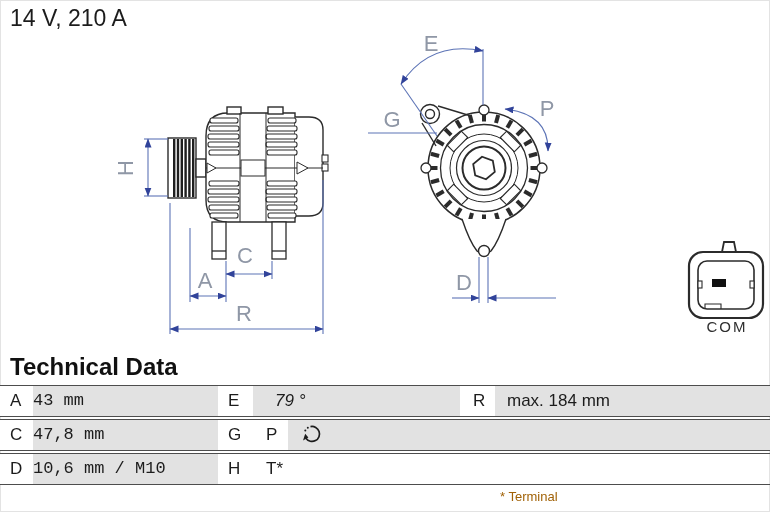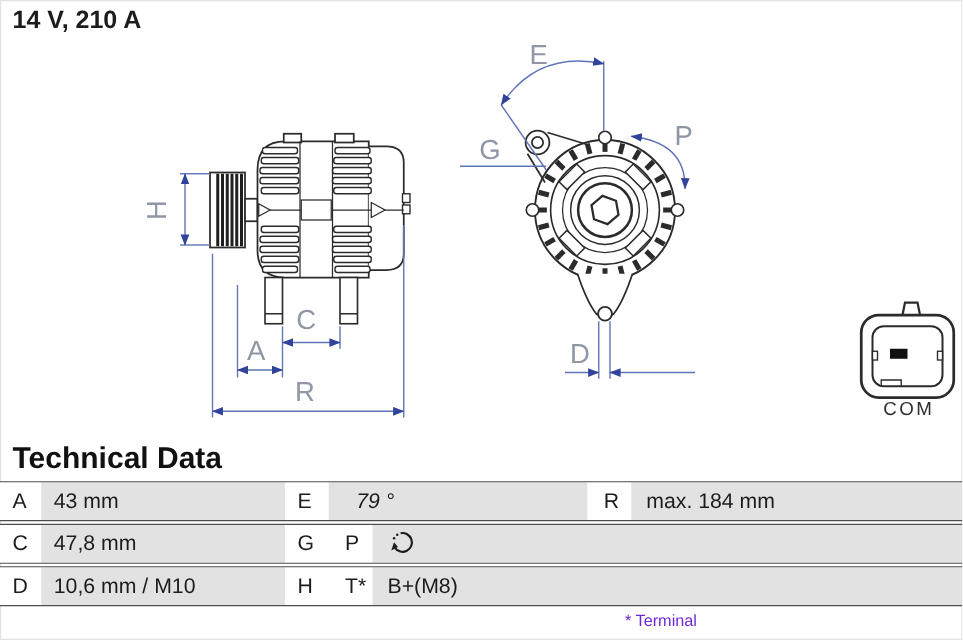--- a/index.html
+++ b/index.html
@@ -1,40 +1,40 @@
 <!DOCTYPE html>
 <html><head>
 <meta charset="utf-8">
 <style>
   html,body{margin:0;padding:0;background:#fff;}
   .page{
     position:relative;width:770px;height:512px;background:#ffffff;overflow:hidden;
     font-family:"Liberation Sans",sans-serif;color:#1d1d1d;
     box-shadow:inset 0 0 0 1px #e3e3e3;
   }
-  .rating{position:absolute;left:10px;top:5px;font-size:20px;color:#1c1c1c;font-weight:bold;}
+  .rating{position:absolute;left:10px;top:5px;font-size:23px;color:#1c1c1c;}
   .drawing{position:absolute;left:0;top:0;}
   .table-title{position:absolute;left:10px;top:353px;font-size:24px;font-weight:bold;color:#111;}
   .tech-table{position:absolute;left:0;top:385px;width:770px;}
   .trow{
     display:flex;align-items:stretch;height:30px;line-height:30px;
     border-top:1px solid #4d4d4d;border-bottom:1px solid #4d4d4d;margin-bottom:2px;
     font-size:17px;
   }
   .cell{white-space:nowrap;overflow:hidden;}
   .lbl{background:#fff;color:#1c1c1c;}
   .val{background:#e2e2e2;color:#1c1c1c;}
   .lbl1{width:23px;padding-left:10px;}
-  .val1{width:185px;padding-left:10px;}
+  .val1{width:185px;padding-left:0;font-family:Liberation Mono, monospace;}
   .lbl2{width:25px;padding-left:10px;}
   .val2{width:185px;padding-left:22px;font-style:italic;}
   .lbl3{width:22px;padding-left:13px;}
   .val3{flex:1;padding-left:12px;}
   .rot-icon{display:inline-block;vertical-align:middle;margin-top:-3px;}
-  .footnote{position:absolute;left:500px;top:489px;font-size:13px;color:#6d28d9;}
+  .footnote{position:absolute;left:500px;top:489px;font-size:13px;color:#a16207;}
   text.dim{fill:#8f97a6;font-family:"Liberation Sans",sans-serif;font-size:22px;}
   text.com{fill:#2f2f2f;font-family:"Liberation Sans",sans-serif;font-size:15px;letter-spacing:2px;}
 </style>
 </head>
 <body>
 
 <div class="page">
 
   <div class="rating">14 V, 210 A</div>
 
@@ -246,19 +246,18 @@
           <circle cx="5.3" cy="6.6" r="1" fill="#1c1c1c"></circle>
           <circle cx="7.8" cy="3.8" r="1" fill="#1c1c1c"></circle>
         </svg>
       </div>
     </div>
     <div class="trow">
       <div class="cell lbl lbl1">D</div>
       <div class="cell val val1">10,6 mm / M10</div>
       <div class="cell lbl lbl2">H</div>
       <div class="cell lbl lbl3">T*</div>
-      <div class="cell val val3">B+(M8)</div>
     </div>
   </div>
 
   <div class="footnote">* Terminal</div>
 
 </div>
 
 </body></html>

